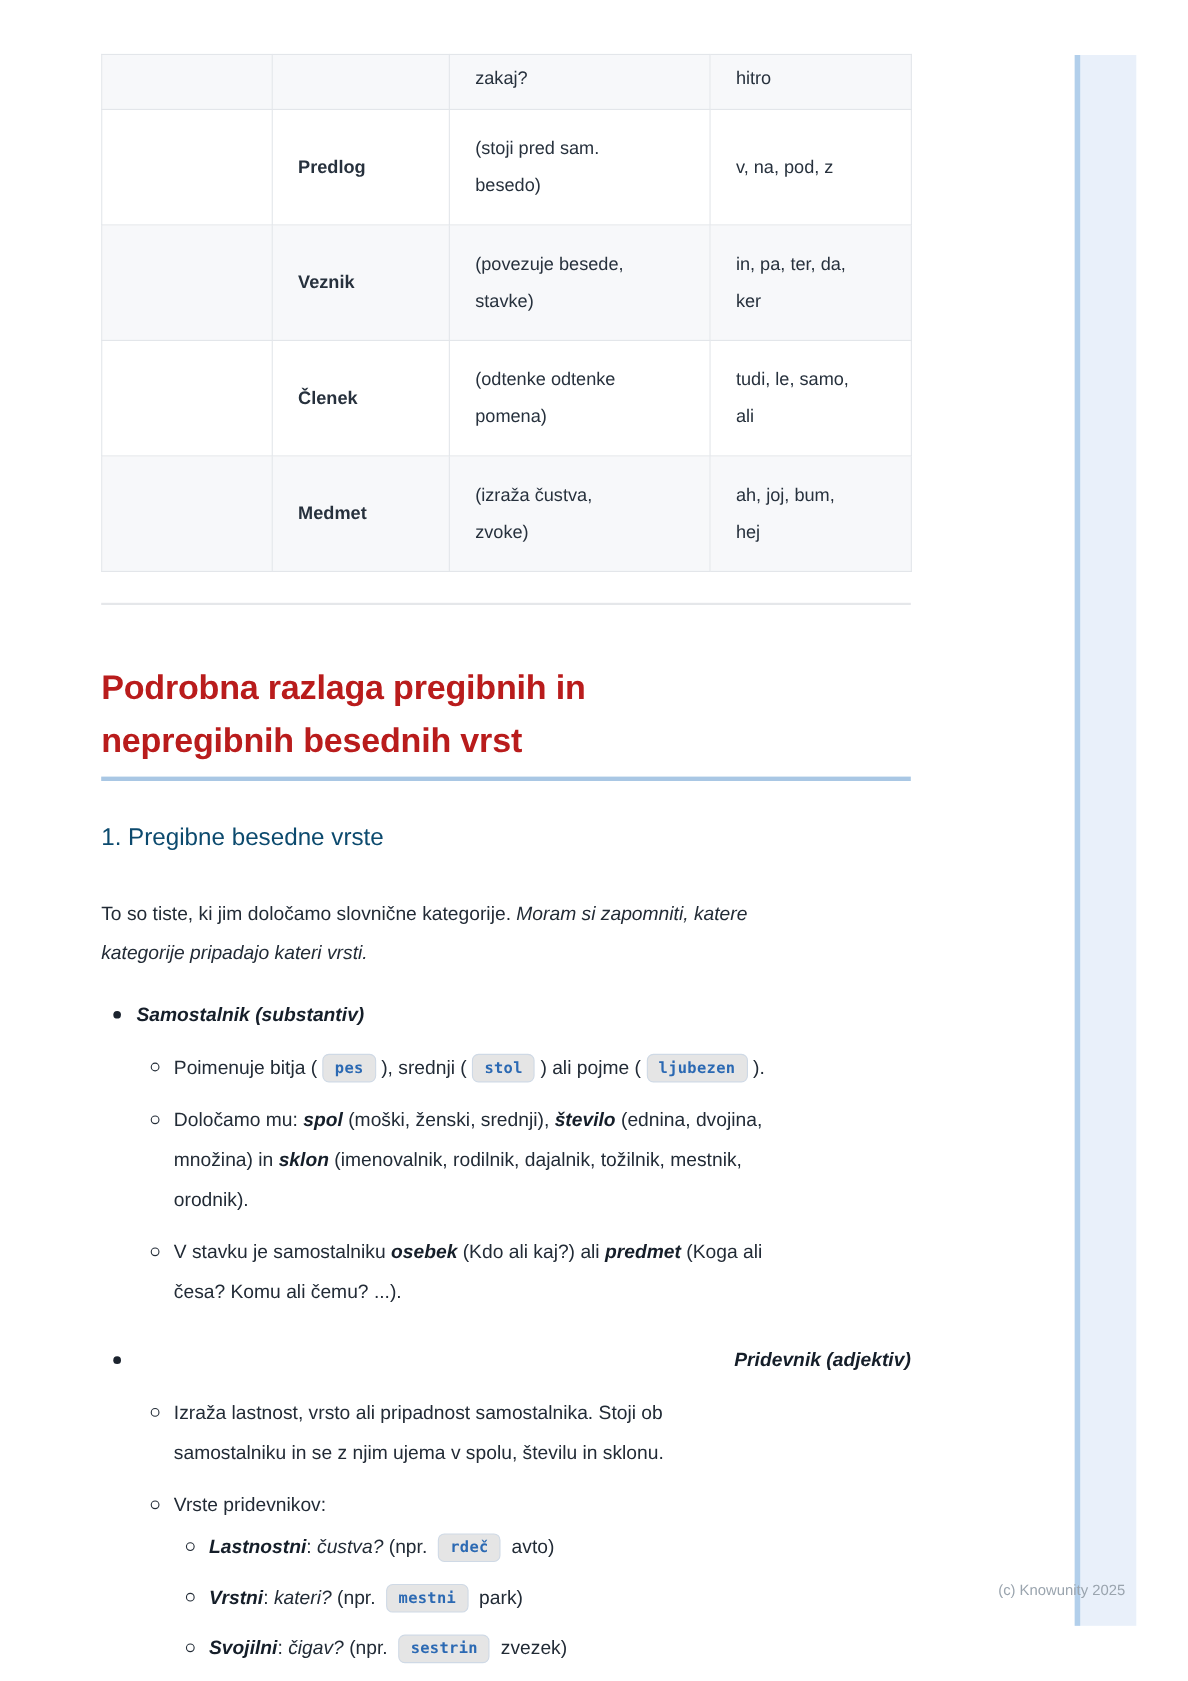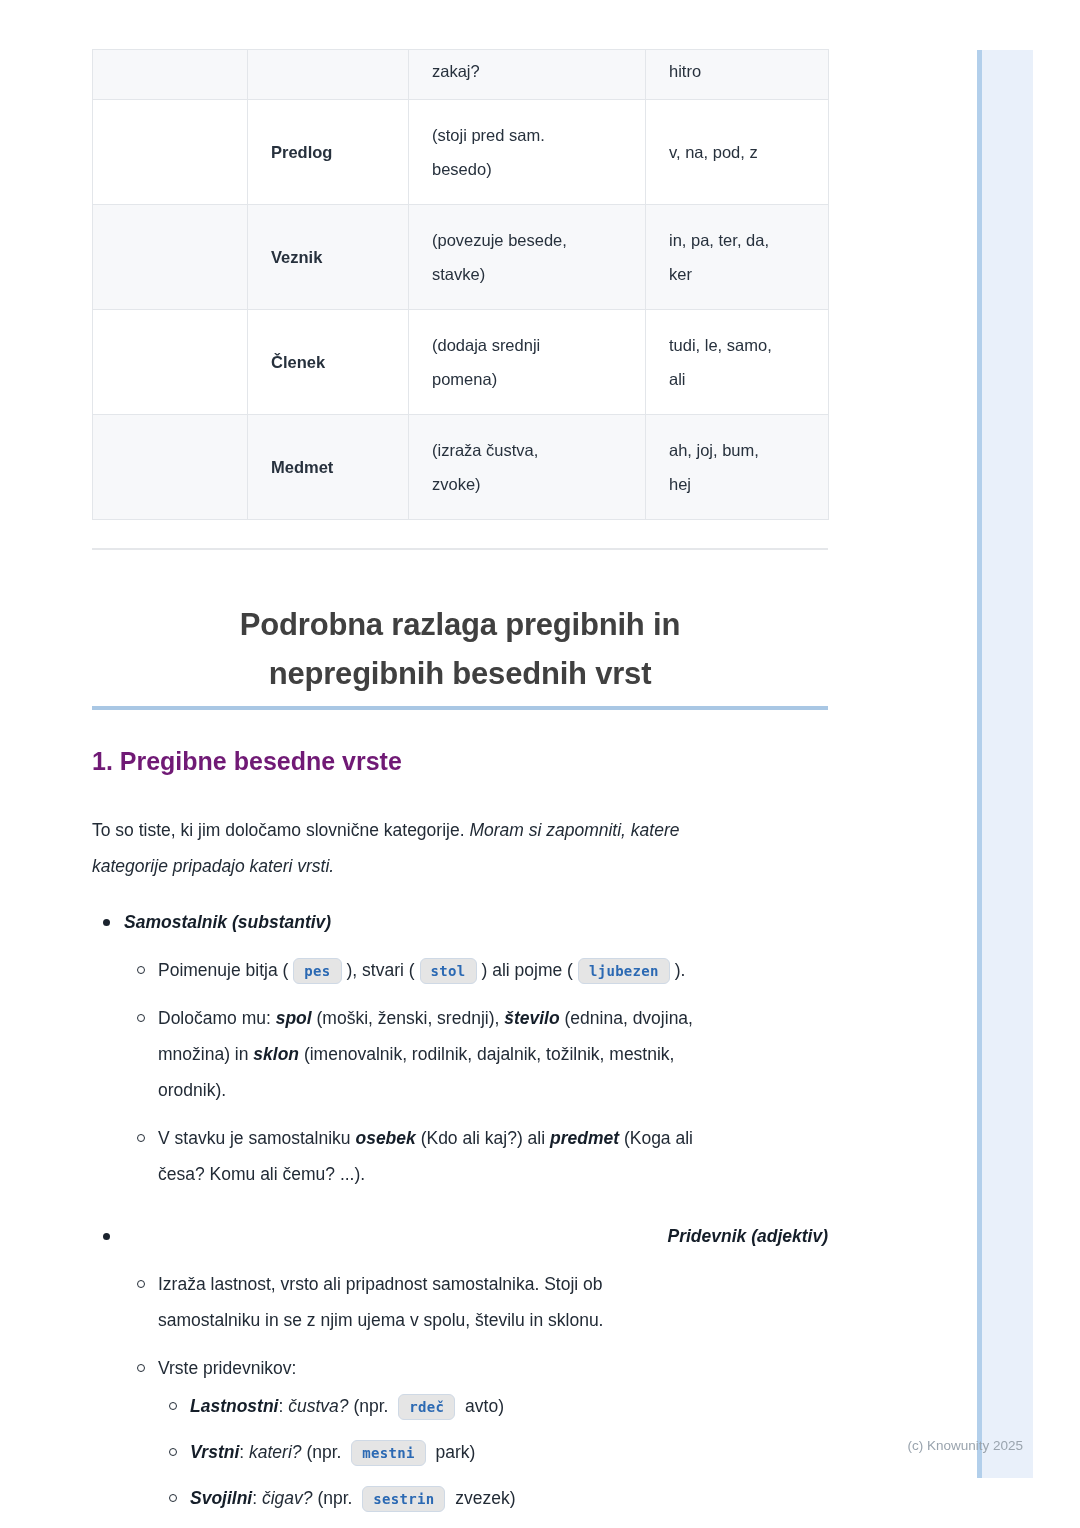--- a/index.html
+++ b/index.html
@@ -21,24 +21,24 @@
   }
   tr.alt td{background:#f7f8fa;}
   td.c-name{font-weight:700;color:#18202b;font-size:17px;}
   tr.partial td{height:39px;vertical-align:top;padding-top:4px;}
   tr.full td{height:92px;}
 
   .rule{height:2px;background:#e5e7ea;margin-top:28px;}
 
   h1.title{
     margin:50px 0 0 0;font-size:31px;line-height:49px;font-weight:700;
-    color:#404040;white-space:pre-line;letter-spacing:-0.2px;text-align:center;
+    color:#b91c1c;white-space:pre-line;letter-spacing:-0.2px;
   }
   .h1-underline{height:4px;background:#a9c7e4;margin-top:8px;}
-  h2.subtitle{margin:36px 0 0 0;font-size:25px;line-height:30px;font-weight:700;color:#701a75;}
+  h2.subtitle{margin:36px 0 0 0;font-size:22px;line-height:30px;font-weight:400;color:#0c4a6e;}
 
   .intro{margin-top:36px;font-size:17.5px;line-height:36px;white-space:pre-line;color:#222b36;}
   em{font-style:italic;}
   strong{font-weight:700;color:#151e29;font-style:italic;}
 
   .li1,.li2,.li3{position:relative;font-size:17.5px;line-height:36px;white-space:pre-line;box-sizing:border-box;}
   .li1{padding-left:32px;margin-top:20px;}
   .li2{padding-left:66px;margin-top:12px;width:724px;}
   .li3{padding-left:98px;margin-top:10px;}
   .m-dot{position:absolute;left:11px;top:15px;width:7px;height:7px;border-radius:50%;background:#1b232e;}
@@ -91,21 +91,21 @@
           <td></td>
           <td class="c-name">Veznik</td>
           <td>(povezuje besede,
 stavke)</td>
           <td>in, pa, ter, da,
 ker</td>
         </tr>
         <tr class="full">
           <td></td>
           <td class="c-name">Členek</td>
-          <td>(dodaja srednji
+          <td>(odtenke odtenke
 pomena)</td>
           <td>tudi, le, samo,
 ali</td>
         </tr>
         <tr class="full alt">
           <td></td>
           <td class="c-name">Medmet</td>
           <td>(izraža čustva,
 zvoke)</td>
           <td>ah, joj, bum,
@@ -120,21 +120,21 @@
 nepregibnih besednih vrst</h1>
     <div class="h1-underline"></div>
 
     <h2 class="subtitle">1. Pregibne besedne vrste</h2>
 
     <p class="intro"><span>To so tiste, ki jim določamo slovnične kategorije. </span><em>Moram si zapomniti, katere
 kategorije pripadajo kateri vrsti.</em></p>
 
     <div class="li1"><span class="m-dot"></span><strong>Samostalnik (substantiv)</strong></div>
 
-    <div class="li2"><span class="m-ring"></span><span>Poimenuje bitja (</span><code class="chip">pes</code><span>), stvari (</span><code class="chip">stol</code><span>) ali pojme (</span><code class="chip">ljubezen</code><span>).</span></div>
+    <div class="li2"><span class="m-ring"></span><span>Poimenuje bitja (</span><code class="chip">pes</code><span>), srednji (</span><code class="chip">stol</code><span>) ali pojme (</span><code class="chip">ljubezen</code><span>).</span></div>
 
     <div class="li2"><span class="m-ring"></span><span>Določamo mu: </span><strong>spol</strong><span> (moški, ženski, srednji), </span><strong>število</strong><span> (ednina, dvojina,
 množina) in </span><strong>sklon</strong><span> (imenovalnik, rodilnik, dajalnik, tožilnik, mestnik,
 orodnik).</span></div>
 
     <div class="li2"><span class="m-ring"></span><span>V stavku je samostalniku </span><strong>osebek</strong><span> (Kdo ali kaj?) ali </span><strong>predmet</strong><span> (Koga ali
 česa? Komu ali čemu? ...).</span></div>
 
     <div class="li1" style="margin-top:26px;text-align:right;"><span class="m-dot"></span><strong>Pridevnik (adjektiv)</strong></div>
 

